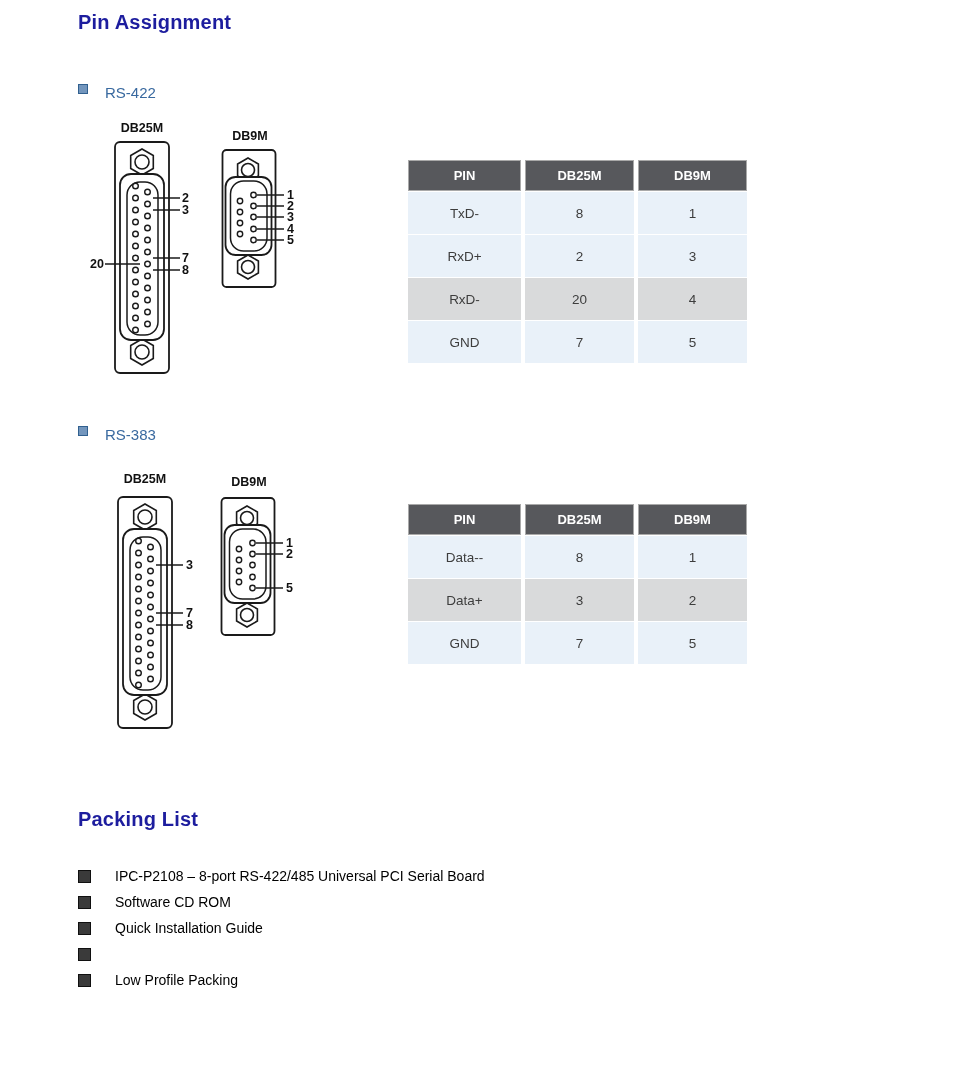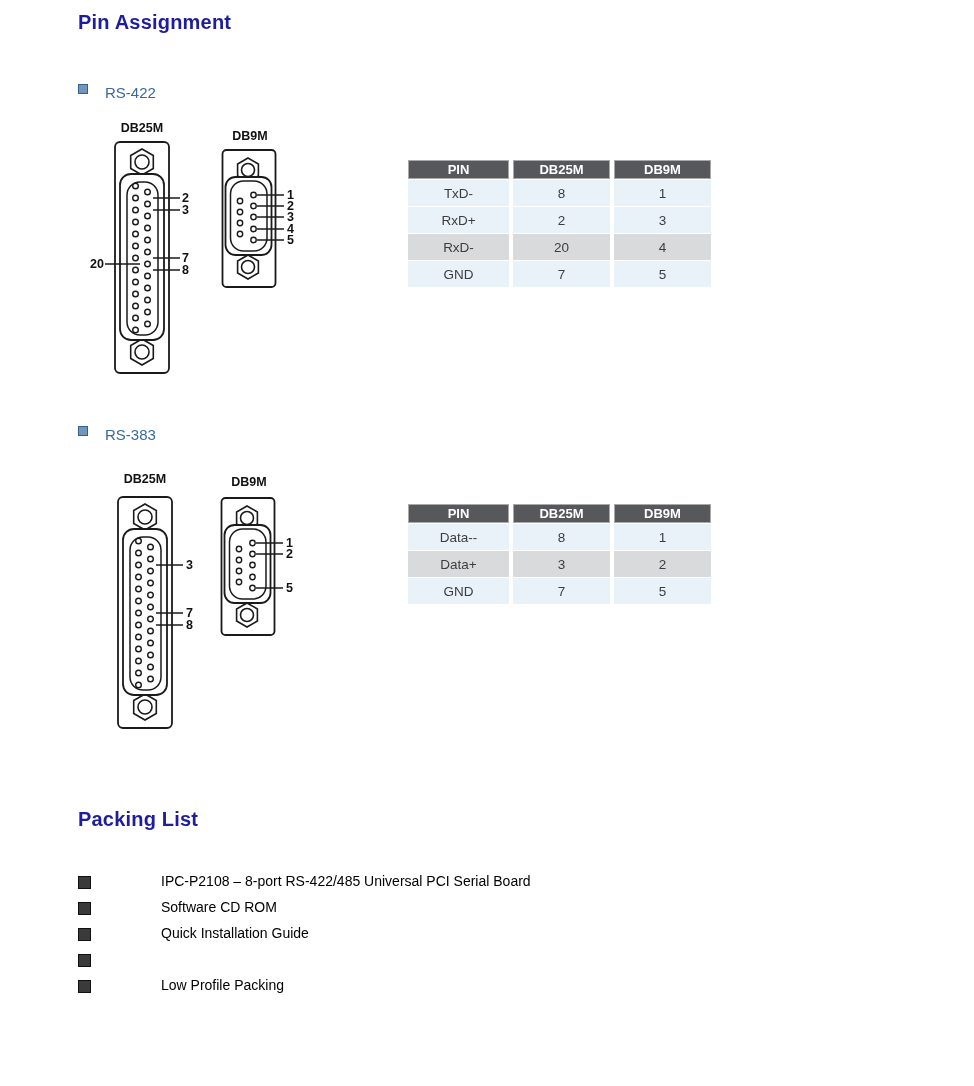--- a/index.html
+++ b/index.html
@@ -29,34 +29,34 @@
     text-align:center; width:48px;
   }
   .pin-num {
     position:absolute; font-size:12.5px; font-weight:bold; color:#111;
     line-height:16px;
   }
 
   .pin-table { position:absolute; border-collapse:separate; border-spacing:4px 1px; }
   .pin-table th {
     width:95px; height:17px; background:#57585c; color:#ffffff;
-    font-size:13px; font-weight:bold; text-align:center; padding:0;
+    font-size:13px; font-weight:bold; text-align:center; padding:6px;
     border:1px solid #a9a9a9;
     margin-top:40px;
   }
   .pin-table th:first-child { width:99px; }
   .pin-table td {
-    height:18px; font-size:13.5px; color:#3d3d3d; text-align:center; padding:4px;
+    height:18px; font-size:13.5px; color:#3d3d3d; text-align:center; padding:12px;
     font-weight:normal;
   }
   .r-blue td { background:#e9f1f9; }
   .r-gray td { background:#d9dadb; }
 
   .pack-list { position:absolute; left:78px; top:863px; list-style:none; margin:0; padding:0; }
-  .pack-list li { display:flex; align-items:flex-end; height:26px;gap:46px; }
+  .pack-list li { display:flex; align-items:center; height:26px; }
   .pack-bullet {
     width:11px; height:11px; background:#3a3a3a; border:1px solid #101010;
     margin-right:24px; flex:0 0 auto;
   }
   .pack-text { font-size:14px; color:#000; }
 </style>
 </head>
 <body>
 
 <div class="page">

